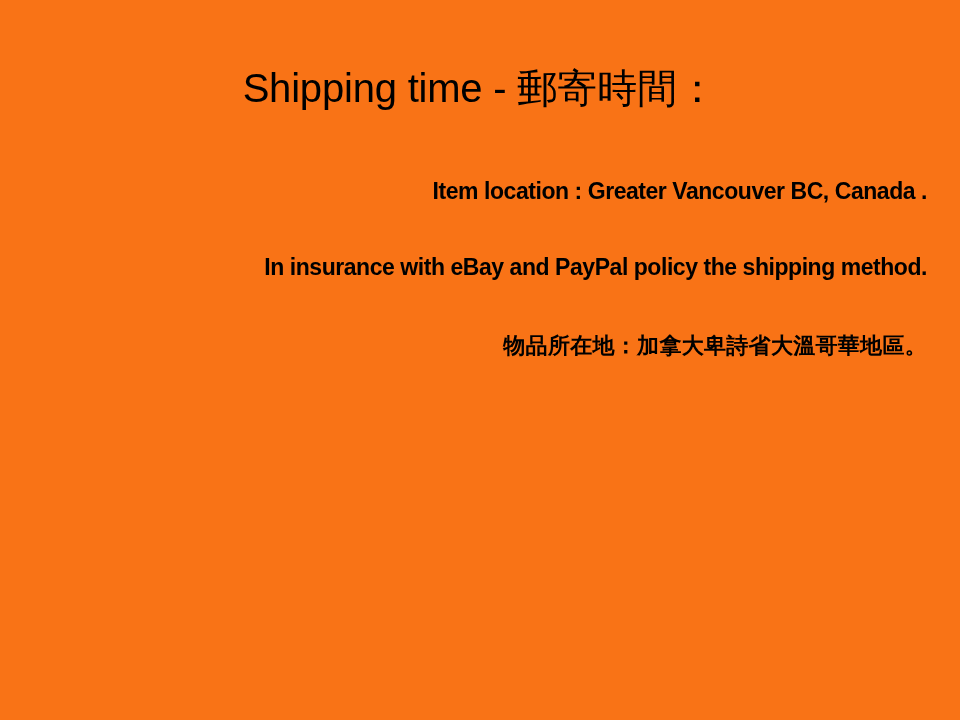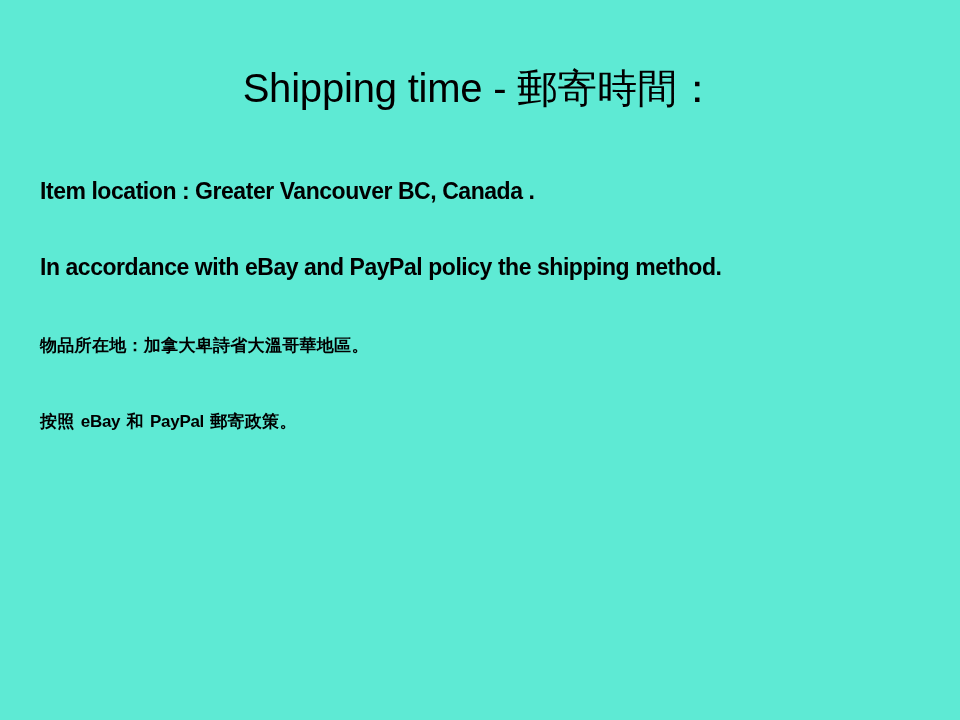--- a/index.html
+++ b/index.html
@@ -13,21 +13,21 @@
     overflow: hidden;
     font-family: "Liberation Sans", "DejaVu Sans", sans-serif;
     color: #000000;
     -webkit-font-smoothing: antialiased;
   }
 
   .slide {
     position: relative;
     width: 960px;
     height: 720px;
-    background: #5eead4;
+    background: #f97316;
   }
 
   
   .title-block {
     position: absolute;
     left: 0;
     top: 64px;
     width: 960px;
     text-align: center;
   }
@@ -42,37 +42,38 @@
   }
   .title .cjk {
     font-family: "DejaVu Serif", "Liberation Serif", serif;
     font-weight: 400;
     letter-spacing: 0px;
   }
 
   
   .body-block {
     position: absolute;
-    left: 40px;
+    left: 67px;
     top: 172px;
     width: 860px;
+    text-align: right;
   }
 
   .line {
     font-size: 23px;
     line-height: 38px;
     font-weight: bold;
     letter-spacing: -0.45px;
     white-space: nowrap;
     color: #000000;
   }
 
   .line.cjk-line {
     font-family: "DejaVu Serif", "Liberation Serif", serif;
-    font-size: 17px;
+    font-size: 22px;
     line-height: 39px;
     letter-spacing: 0.3px;
     font-weight: bold;
   }
   
   .cjk-line .latin {
     font-family: "Liberation Sans", "DejaVu Sans", sans-serif;
     letter-spacing: -0.3px;
   }
 
@@ -88,26 +89,25 @@
   <div class="title-block">
     <div class="title"><span>Shipping time - </span><span class="cjk">郵寄時間：</span></div>
   </div>
 
   <div class="body-block">
 
     <div class="line">Item location :  Greater Vancouver BC, Canada .</div>
 
     <div class="spacer-sm"></div>
 
-    <div class="line">In accordance with eBay and PayPal policy the shipping method.</div>
+    <div class="line">In insurance with eBay and PayPal policy the shipping method.</div>
 
     <div class="spacer-md"></div>
 
     <div class="line cjk-line">物品所在地：加拿大卑詩省大溫哥華地區。</div>
 
     <div class="spacer-lg"></div>
 
-    <div class="line cjk-line"><span>按照 </span><span class="latin">eBay</span><span> 和 </span><span class="latin">PayPal</span><span> 郵寄政策。</span></div>
 
 
 
   </div>
 </div>
 
 </body></html>

